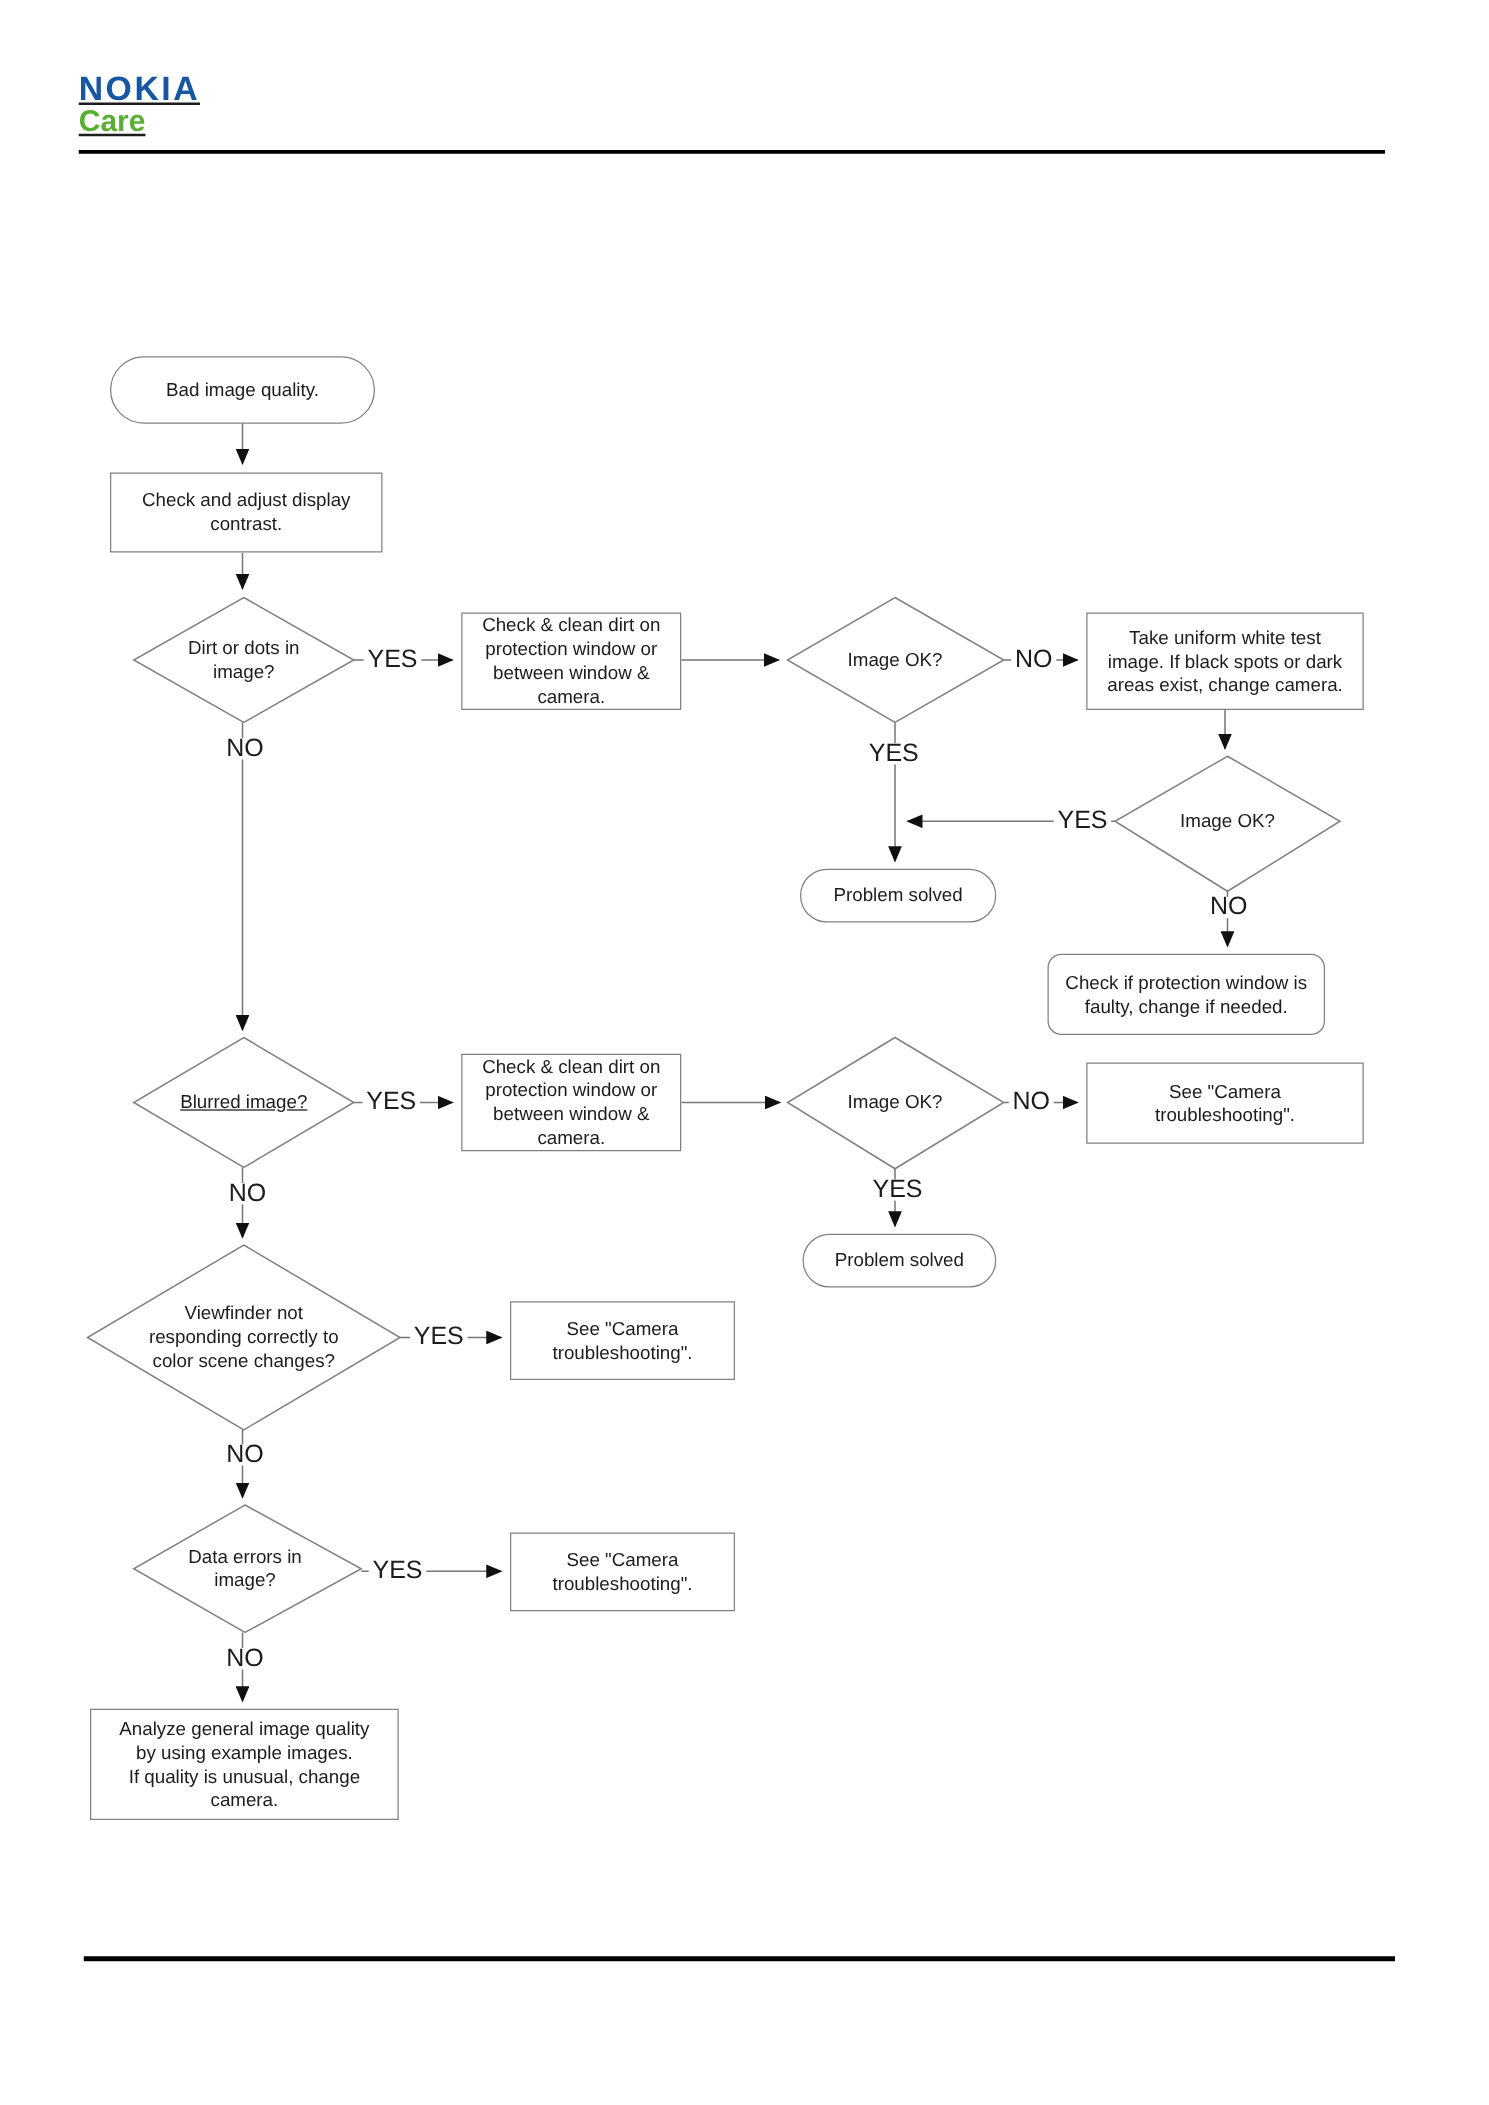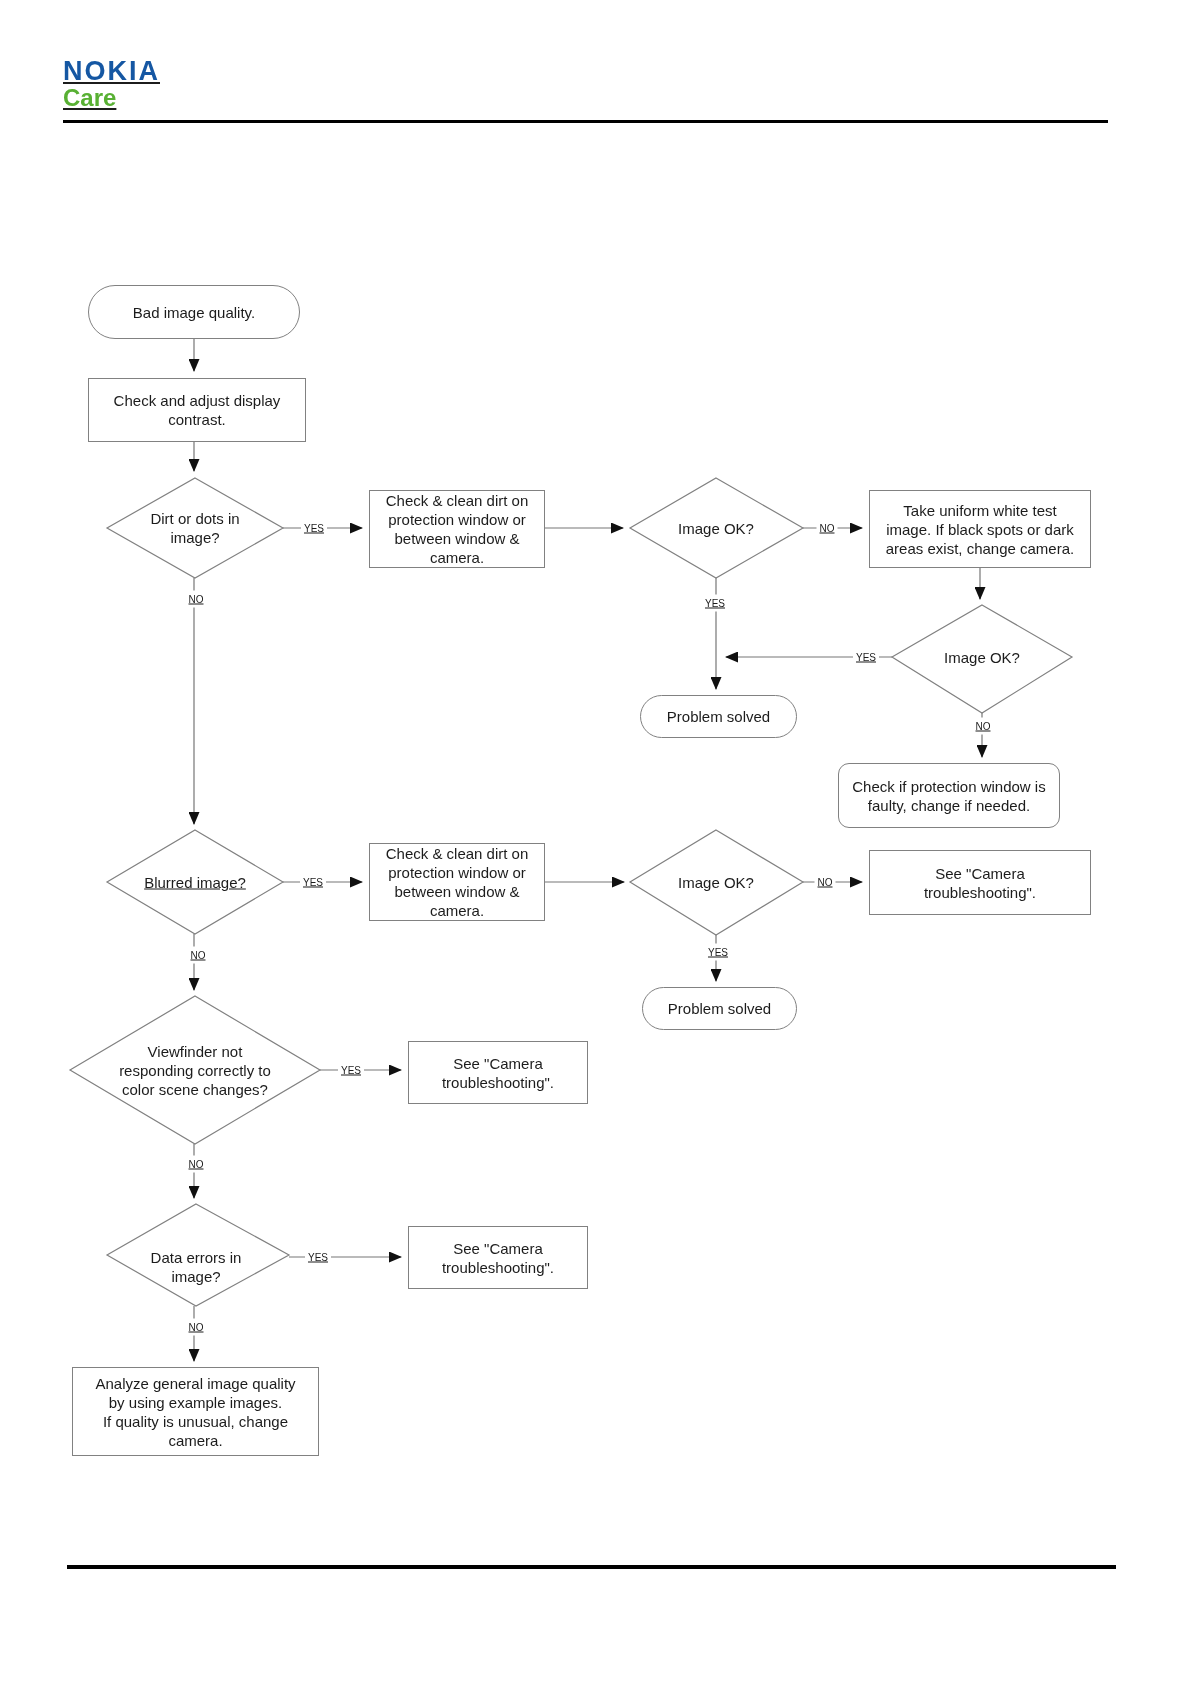--- a/index.html
+++ b/index.html
@@ -27,21 +27,21 @@
   
   svg.wires { position:absolute; left:0; top:0; width:1191px; height:1684px; z-index:1; }
   .node { position:absolute; z-index:2; display:flex; align-items:center; justify-content:center;
           background:#fff; border:1px solid #818181; text-align:center;
           font-size:15px; line-height:19px; }
   .node span { white-space:pre-line; }
   .pill { border-radius:28px; }
   .dtext { position:absolute; z-index:2; transform:translate(-50%,-50%);
            text-align:center; font-size:15px; line-height:19px; white-space:pre-line; }
   .lbl { position:absolute; z-index:3; transform:translate(-50%,-50%);
-         background:#fff; padding:0 3px; font-size:10px; line-height:17px;text-decoration:underline; }
+         background:#fff; padding:0 3px; font-size:20px; line-height:17px; }
 </style>
 </head>
 <body>
 
 <div class="page">
 
   <div class="brand">
     <div class="nokia">NOKIA</div>
     <div class="care">Care</div>
   </div>
@@ -149,21 +149,21 @@
 
   <div class="dtext" style="left:195px; top:528px;">Dirt or dots in
 image?</div>
   <div class="dtext" style="left:716px; top:528px;">Image OK?</div>
   <div class="dtext" style="left:982px; top:657px;">Image OK?</div>
   <div class="dtext" style="left:195px; top:882px;text-decoration:underline;">Blurred image?</div>
   <div class="dtext" style="left:716px; top:882px;">Image OK?</div>
   <div class="dtext" style="left:195px; top:1070px;">Viewfinder not
 responding correctly to
 color scene changes?</div>
-  <div class="dtext" style="left:196px; top:1255px;margin-top:12px;">Data errors in
+  <div class="dtext" style="left:196px; top:1255px;">Data errors in
 image?</div>
 
   <span class="lbl" style="left:314px; top:528px;">YES</span>
   <span class="lbl" style="left:827px; top:528px;">NO</span>
   <span class="lbl" style="left:196px; top:599px;">NO</span>
   <span class="lbl" style="left:715px; top:603px;">YES</span>
   <span class="lbl" style="left:866px; top:657px;">YES</span>
   <span class="lbl" style="left:983px; top:726px;">NO</span>
   <span class="lbl" style="left:313px; top:882px;">YES</span>
   <span class="lbl" style="left:825px; top:882px;">NO</span>

